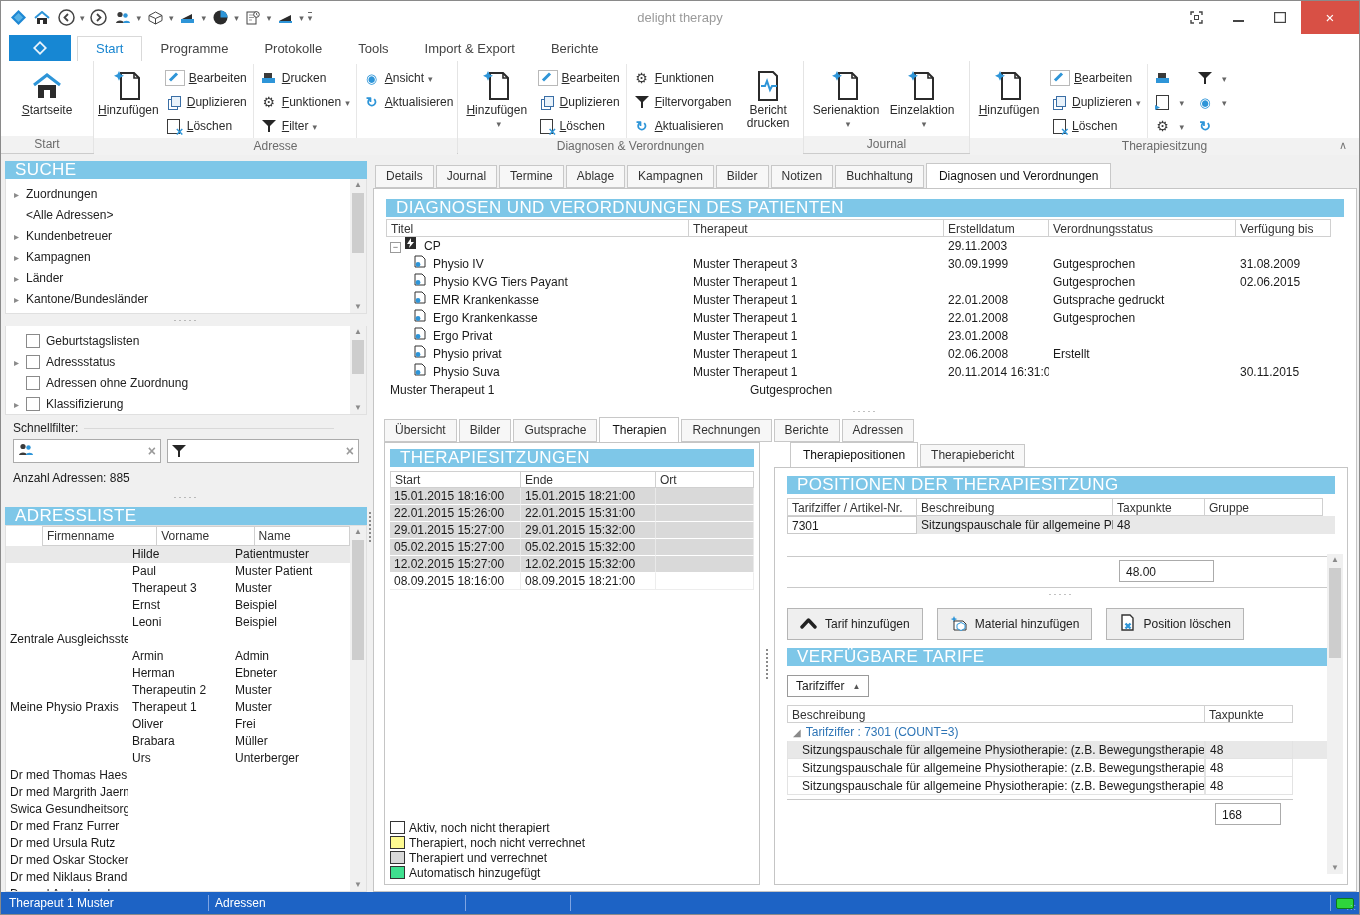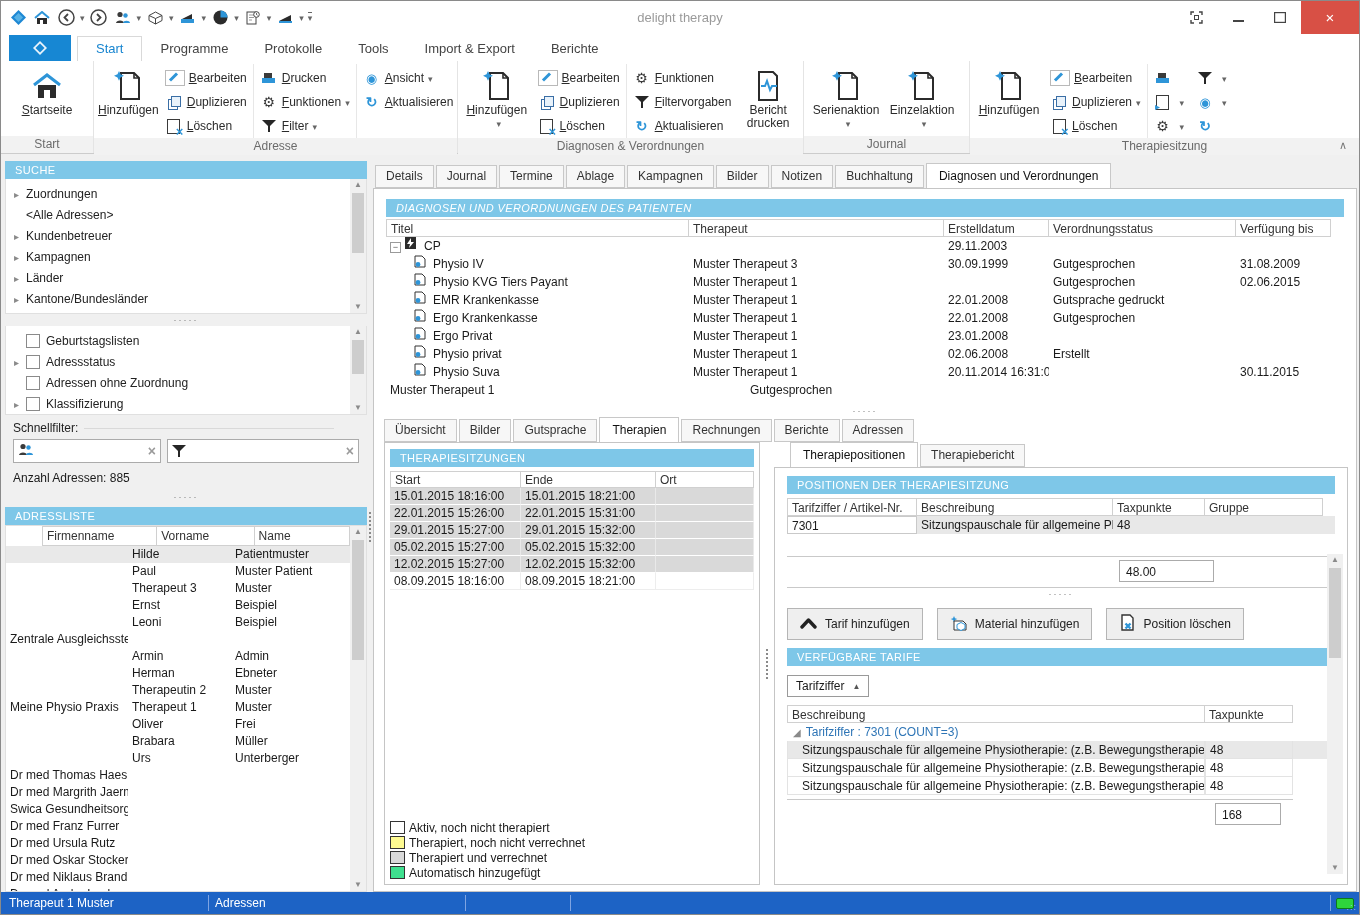--- a/index.html
+++ b/index.html
@@ -45,21 +45,21 @@
   .ic-del::after{content:"×";position:absolute;right:-4px;bottom:-6px;color:#2E95D8;font-weight:700;font-size:13px;}
   .ic-print{position:relative;width:13px;height:11px;}
   .ic-print::before{content:"";position:absolute;left:2px;top:0;width:8px;height:5px;background:#3a3a3a;}
   .ic-print::after{content:"";position:absolute;left:0;top:5px;width:13px;height:5px;background:#2E95D8;}
   .ic-funnel{position:relative;width:14px;height:13px;}
   .ic-funnel::before{content:"";position:absolute;left:0;top:0;border-left:7px solid transparent;border-right:7px solid transparent;border-top:7px solid #262626;}
   .ic-funnel::after{content:"";position:absolute;left:6px;top:6px;width:2px;height:6px;background:#262626;}
   .ic-export{position:relative;width:11px;height:13px;border:1px solid #3a3a3a;background:#fff;}
   .ic-export::after{content:"▸";position:absolute;left:-2px;bottom:-3px;color:#2E95D8;font-size:10px;}
   
-  .hdrbar{background:#7EC7E8;color:#fff;font-size:11px;line-height:18px;height:18px;padding:0 10px;letter-spacing:.4px;}
+  .hdrbar{background:#7EC7E8;color:#fff;font-size:17px;line-height:18px;height:18px;padding:0 10px;letter-spacing:.4px;}
   .hdots{text-align:center;color:#777;font-size:9px;letter-spacing:2px;line-height:12px;}
   .hdots::before{content:"·····";}
   
   #sidebar{position:absolute;left:4px;top:160px;width:362px;bottom:22px;display:flex;flex-direction:column;}
   .treewrap{display:flex;background:#fff;border:1px solid #E0E0E0;border-top:none;}
   .treelist{flex:1;padding-top:4px;}
   .titem{display:flex;align-items:center;height:21px;padding-left:8px;color:#222;}
   .titem .g-exp{width:12px;}
   .titem .noexp{width:12px;display:inline-block;}
   .cb{width:12px;height:12px;border:1px solid #8a8a8a;background:#fff;margin-right:6px;flex:none;}
@@ -82,21 +82,21 @@
   #addrtbl .rows{flex:1;}
   #addrtbl .tr{height:17px;line-height:17px;}
   #addrtbl .th{height:20px;line-height:18px;padding-left:36px;}
   #addrtbl .sel{background:#E9E9E9;}
   
   #main{position:absolute;left:372px;top:160px;width:984px;bottom:22px;}
   .maintabs{display:flex;align-items:flex-end;height:27px;padding-left:2px;}
   .mtab{background:#F7F7F7;border:1px solid #C8C8C8;padding:3px 10px 4px;margin-right:2px;color:#333;}
   .mtab.active{background:#fff;border-bottom:1px solid #fff;padding:5px 12px 5px;margin-bottom:-1px;color:#111;}
   #mainbody{position:absolute;left:0;top:27px;right:0;bottom:0;background:#fff;border:1px solid #C5C5C5;}
-  #diaghdr{margin:10px 12px 0;font-style:italic;}
+  #diaghdr{margin:10px 12px 0;}
   #diagtbl{margin:2px 12px 0;}
   #diagtbl .th{height:19px;line-height:17px;}
   #diagtbl .tr{height:18px;line-height:18px;}
   .expbox{width:9px;height:9px;border:1px solid #9a9a9a;display:inline-flex;align-items:center;justify-content:center;font-size:9px;line-height:7px;color:#555;margin-right:4px;background:#fff;}
   .dicon{display:inline-flex;width:15px;margin-right:4px;}
   .ind{display:inline-block;width:24px;}
   .subtabs{display:flex;align-items:flex-end;height:25px;margin-left:10px;}
   #lowarea{position:absolute;left:10px;right:8px;top:253px;bottom:6px;display:flex;}
   
   #sesspanel{width:376px;border:1px solid #C5C5C5;display:flex;flex-direction:column;box-sizing:border-box;}

